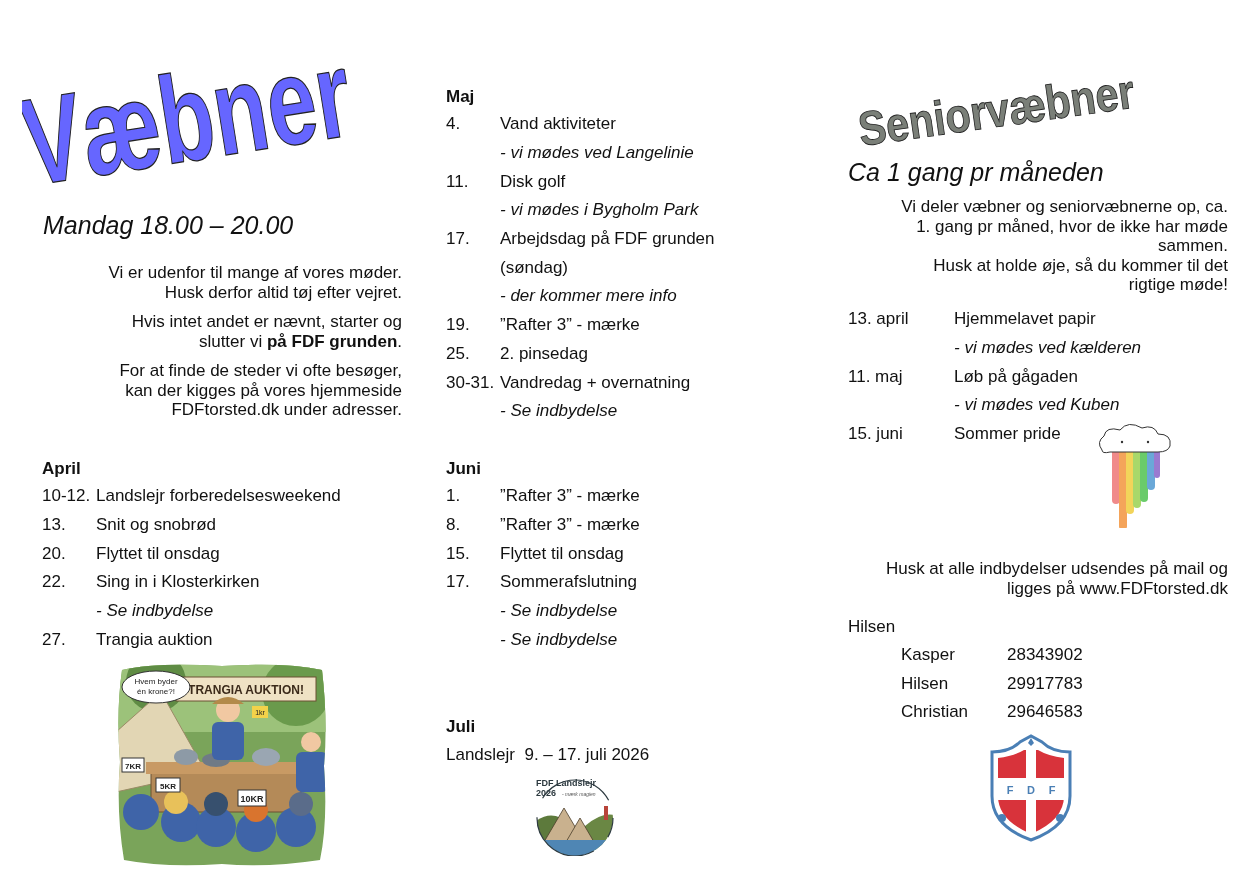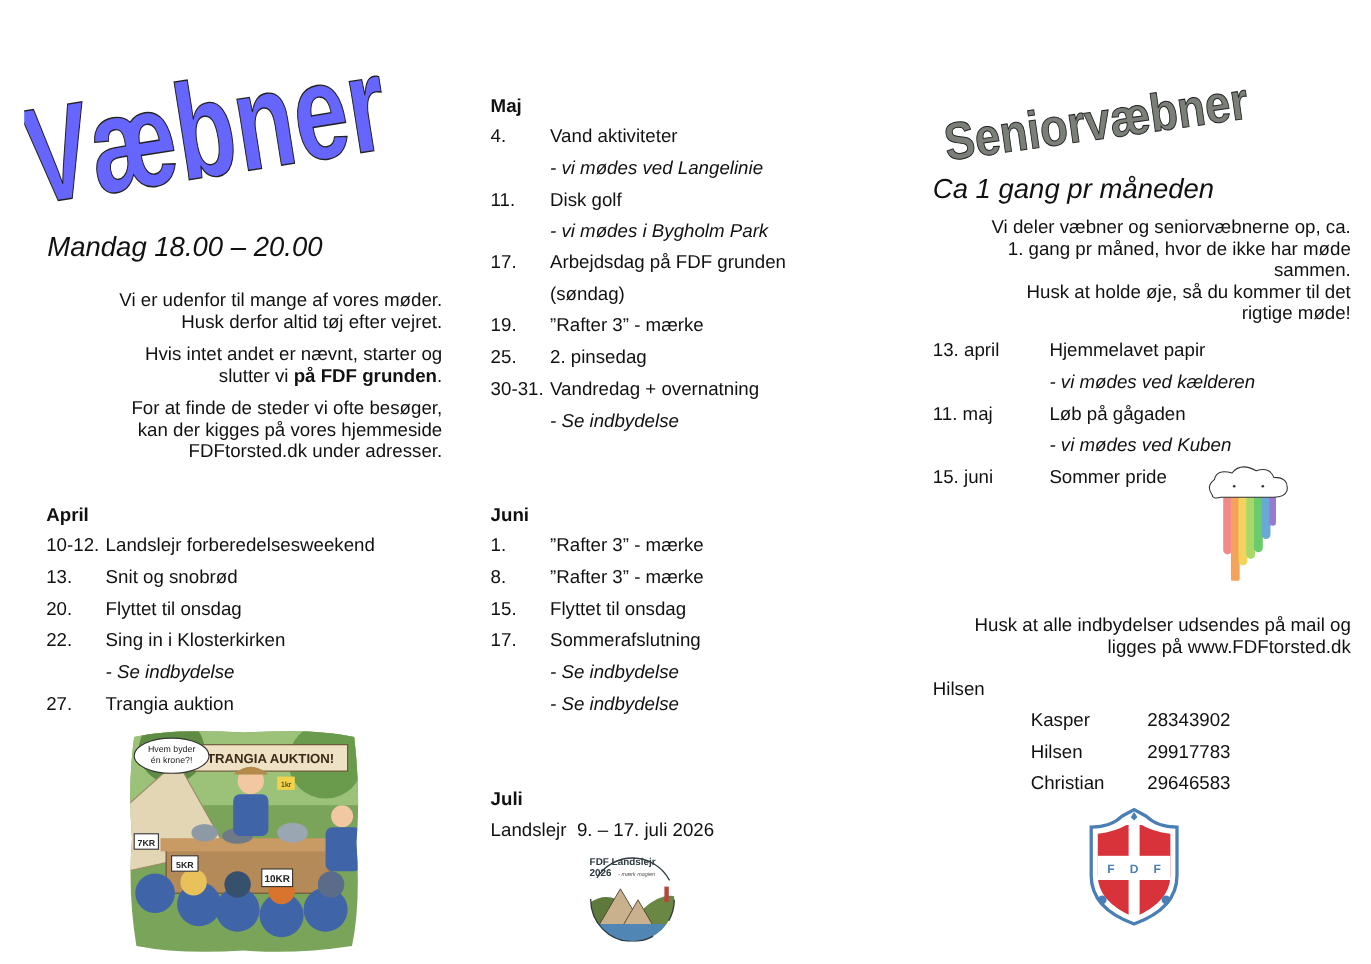--- a/index.html
+++ b/index.html
@@ -26,21 +26,21 @@
   .sched .row { display: flex; height: 28.7px; align-items: center; }
   .sched .date { width: 54px; flex: none; }
   .sched .txt { flex: 1; white-space: nowrap; }
   .sched .note { font-style: italic; }
 
   .sr .row { display: flex; height: 28.7px; align-items: center; font-size: 17px; }
   .sr .date { width: 106px; flex: none; }
   .sr .note { font-style: italic; }
 
   .contacts .row { display: flex; height: 28.4px; align-items: center; font-size: 17px; }
-  .contacts .name { width: 106px; flex: none; margin-left: 36px; }
+  .contacts .name { width: 106px; flex: none; }
 </style>
 </head>
 <body>
 
 <div class="abs wordart-vaebner">
   <svg width="340" height="140" viewBox="0 0 340 140">
     <g transform="translate(8,130) rotate(-9)">
       <text x="0" y="0" font-family="Liberation Sans, sans-serif" font-weight="bold" font-size="118" fill="#6666ff" stroke="#222" stroke-width="1.2" textLength="330" lengthAdjust="spacingAndGlyphs" transform="scale(1,1.05)">Væbner</text>
     </g>
   </svg>
@@ -157,20 +157,24 @@
     </div>
   <div class="row">
       <span class="date">17.</span>
       <span class="txt">Arbejdsdag på FDF grunden</span>
     </div>
   <div class="row">
       <span class="date"></span>
       <span class="txt">(søndag)</span>
     </div>
   <div class="row">
+      <span class="date"></span>
+      <span class="txt note">- der kommer mere info</span>
+    </div>
+  <div class="row">
       <span class="date">19.</span>
       <span class="txt">”Rafter 3” - mærke</span>
     </div>
   <div class="row">
       <span class="date">25.</span>
       <span class="txt">2. pinsedag</span>
     </div>
   <div class="row">
       <span class="date">30-31.</span>
       <span class="txt">Vandredag + overnatning</span>

